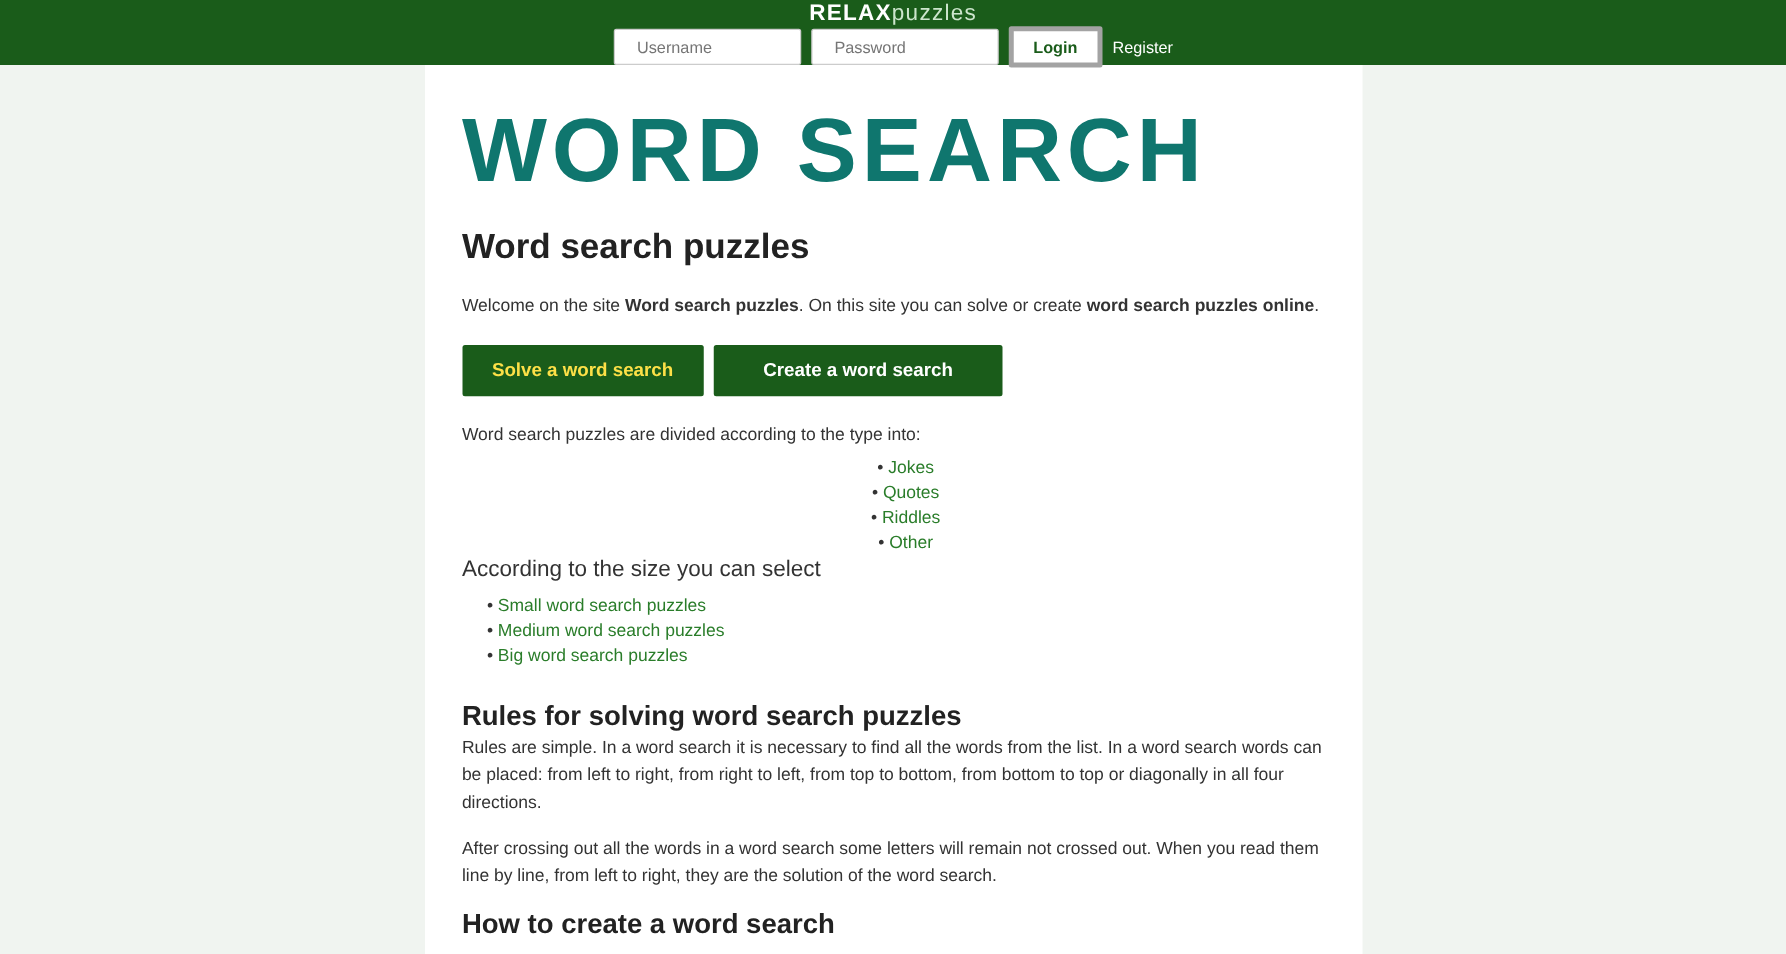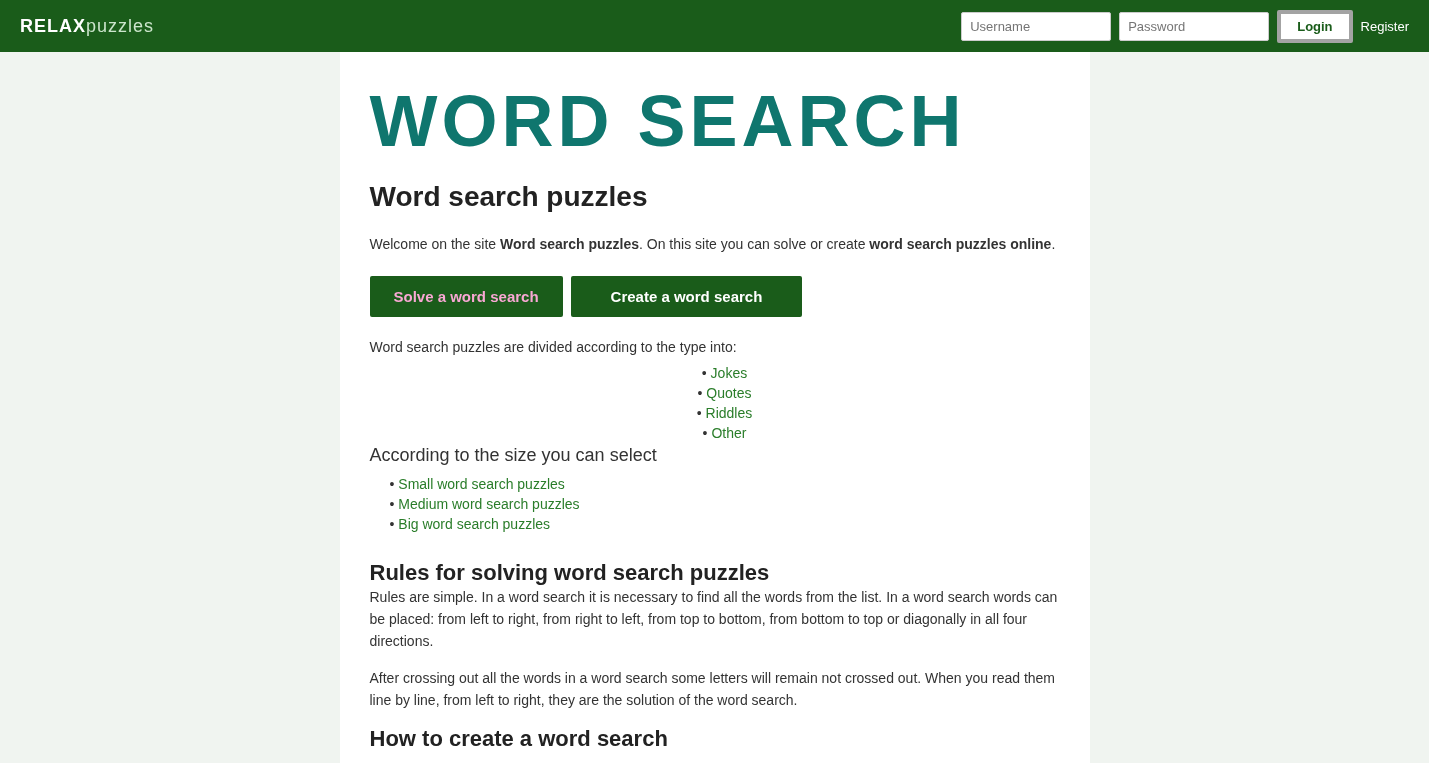--- a/index.html
+++ b/index.html
@@ -9,20 +9,21 @@
       font-size: 14px;
       color: #222;
     }
     #navbar {
       background-color: #1a5c1a;
       display: flex;
       align-items: center;
       justify-content: space-between;
       padding: 0 20px;
       height: 52px;
+      flex-direction: column;
     }
     #logo {
       color: #fff;
       font-size: 18px;
       font-weight: bold;
       letter-spacing: 1px;
     }
     #logo span.relax {
       color: #fff;
       font-weight: 900;
@@ -30,21 +31,21 @@
     #logo span.puzzles {
       color: #cce5cc;
       font-weight: normal;
     }
     #nav-right {
       display: flex;
       align-items: center;
       gap: 8px;
     }
     #username-input, #password-input {
-      padding: 6px 8px;
+      padding: 6px 18px;
       border: 1px solid #ccc;
       border-radius: 2px;
       font-size: 13px;
       width: 150px;
       color: #888;
       background: #fff;
     }
     #login-button {
       background-color: #fff;
       color: #1a5c1a;
@@ -89,21 +90,21 @@
       margin-bottom: 20px;
       line-height: 1.6;
     }
     #buttons-row {
       display: flex;
       gap: 8px;
       margin-bottom: 22px;
     }
     #solve-button {
       background-color: #1a5c1a;
-      color: #f9a8d4;
+      color: #fde047;
       border: none;
       padding: 12px 24px;
       font-size: 15px;
       font-weight: bold;
       cursor: pointer;
       border-radius: 2px;
     }
     #create-button {
       background-color: #1a5c1a;
       color: #fff;

